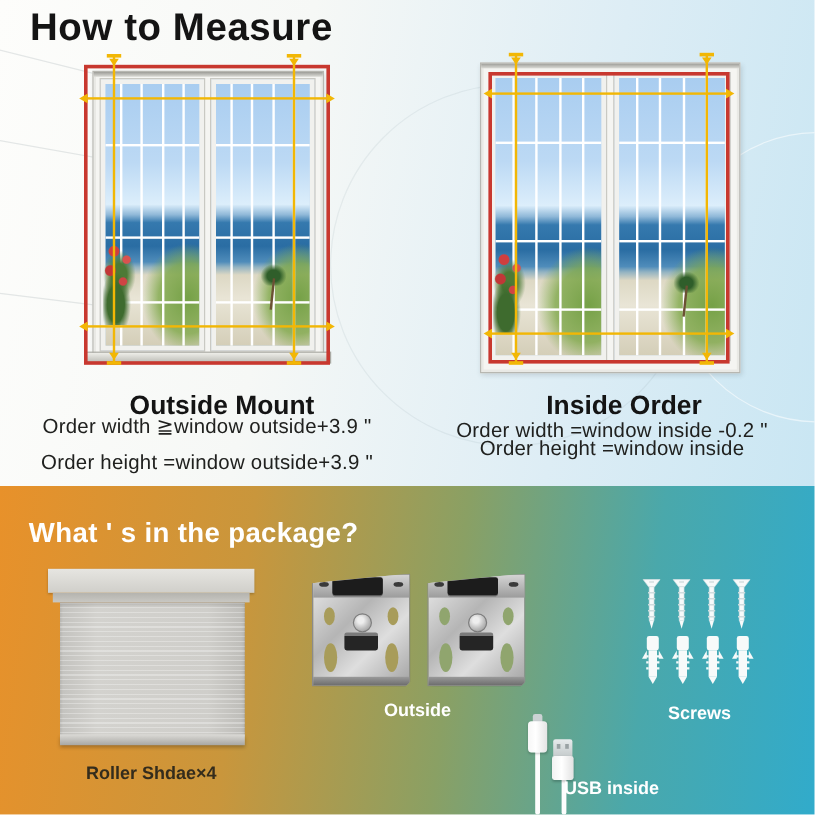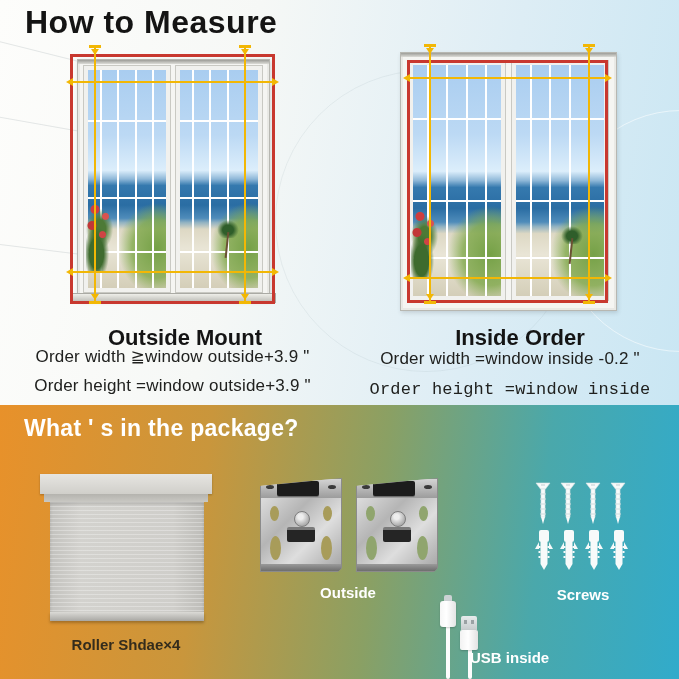--- a/index.html
+++ b/index.html
@@ -94,27 +94,27 @@
   .meas-v .tri.t{top:3px; border-top:6px solid #f2b705;}
   .meas-v .tri.b{bottom:3px; border-top:6px solid #f2b705;}
   
   .mount-heading{position:absolute; margin:12px; font-size:22px; font-weight:700; color:#141414; text-align:center;}
   .mh-out{left:60px; top:313px; width:226px;}
   .mh-in{left:395px; top:313px; width:226px;}
   .formula{position:absolute; margin:0; font-size:17px; color:#20211f; text-align:center; letter-spacing:.2px;}
   .f-ow{left:5px;  top:346px; width:335px;}
   .f-oh{left:5px;  top:376px; width:335px;}
   .f-iw{left:345px; top:349px; width:330px;}
-  .f-ih{left:345px; top:380px; width:330px;font-family:Liberation Mono, monospace;}
+  .f-ih{left:345px; top:364px; width:330px;}
   
   .bottom{
     position:absolute; left:0; top:405px; width:679px; height:274px;
     background:linear-gradient(97deg,#e8912a 0%,#c9963c 30%,#8aa064 55%,#4aa8ab 78%,#31abcb 100%);
   }
-  .pkg-heading{position:absolute; left:24px; top:10px; margin:0;
+  .pkg-heading{position:absolute; left:24px; top:26px; margin:0;
     font-size:23px; font-weight:700; color:#fff; letter-spacing:.3px;}
   .item-label{position:absolute; margin:0; font-size:15px; font-weight:700; color:#fff; text-align:center;}
   
   .valance{position:absolute; left:40px; top:69px; width:172px; height:20px;
     background:linear-gradient(180deg,#e6e5e1,#d0cfca);
     box-shadow:0 1px 2px rgba(0,0,0,.25);}
   .valance-lip{position:absolute; left:44px; top:89px; width:164px; height:8px;
     background:linear-gradient(180deg,#b4b3ae,#c9c8c3);}
   .shade-fabric{position:absolute; left:50px; top:97px; width:154px; height:112px;
     background:

